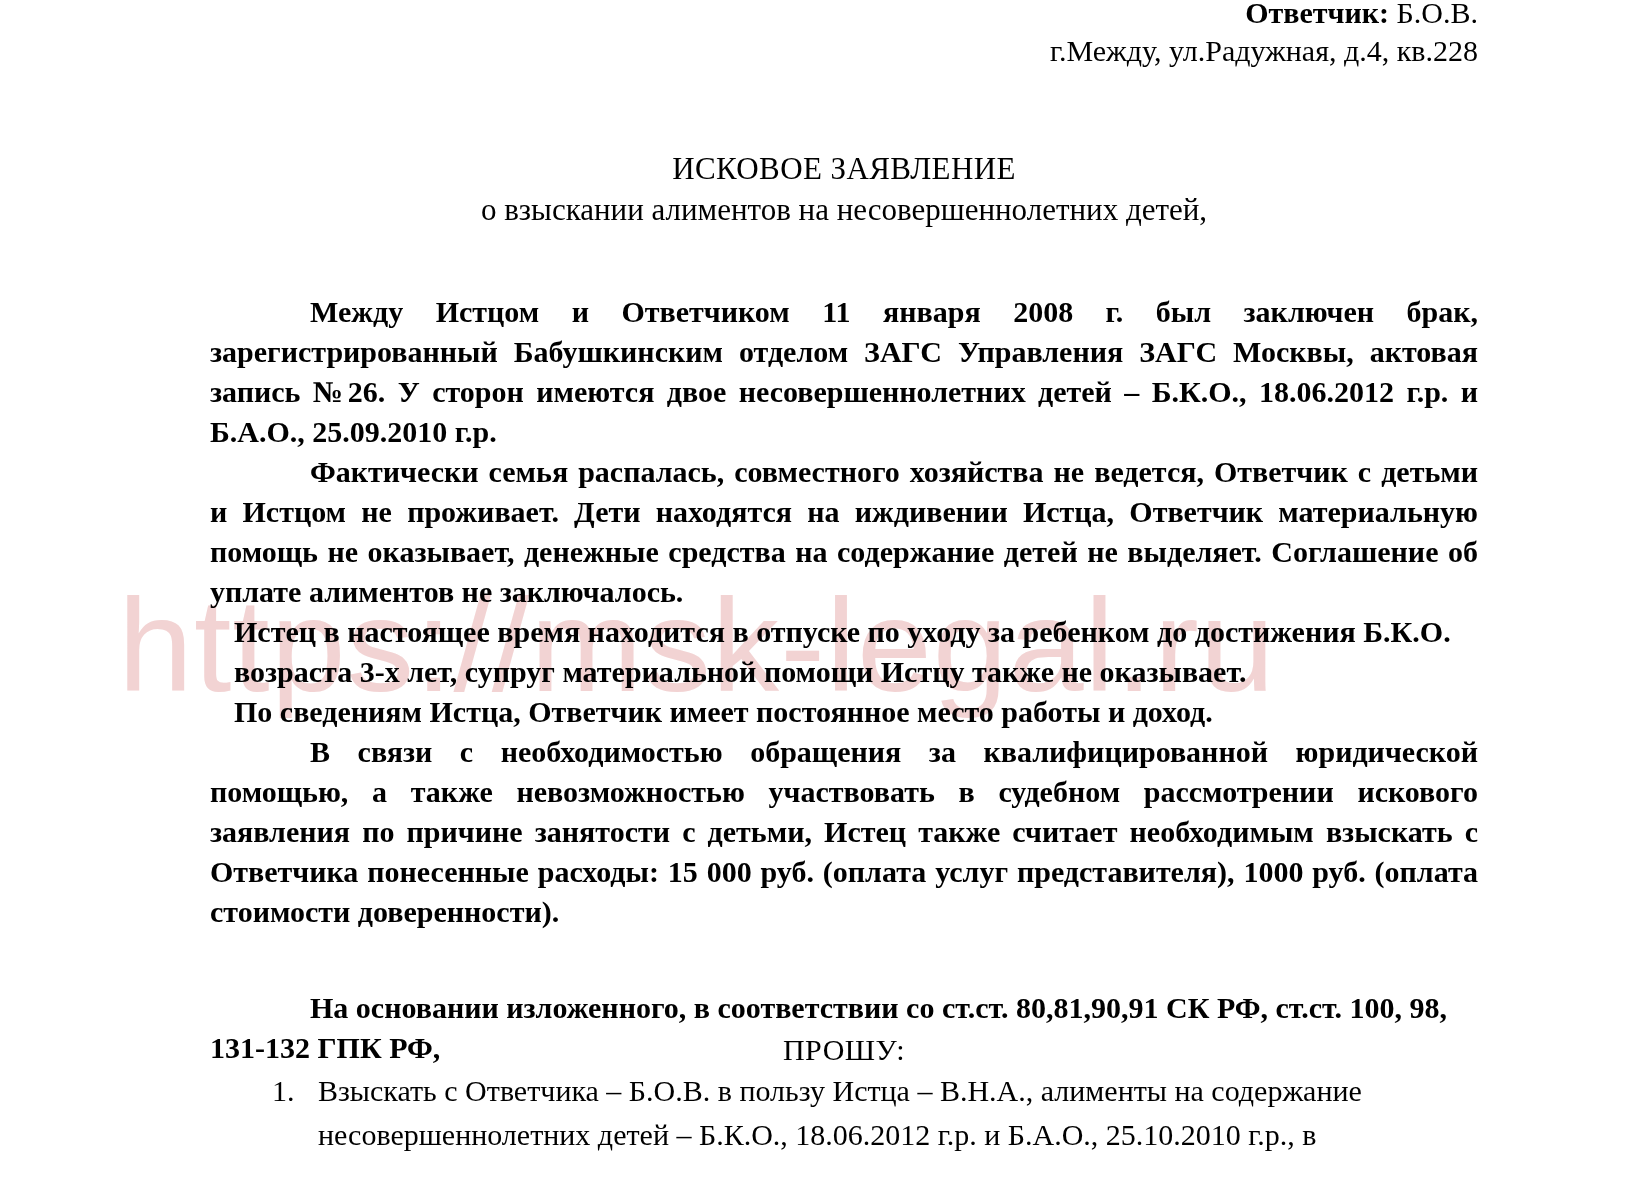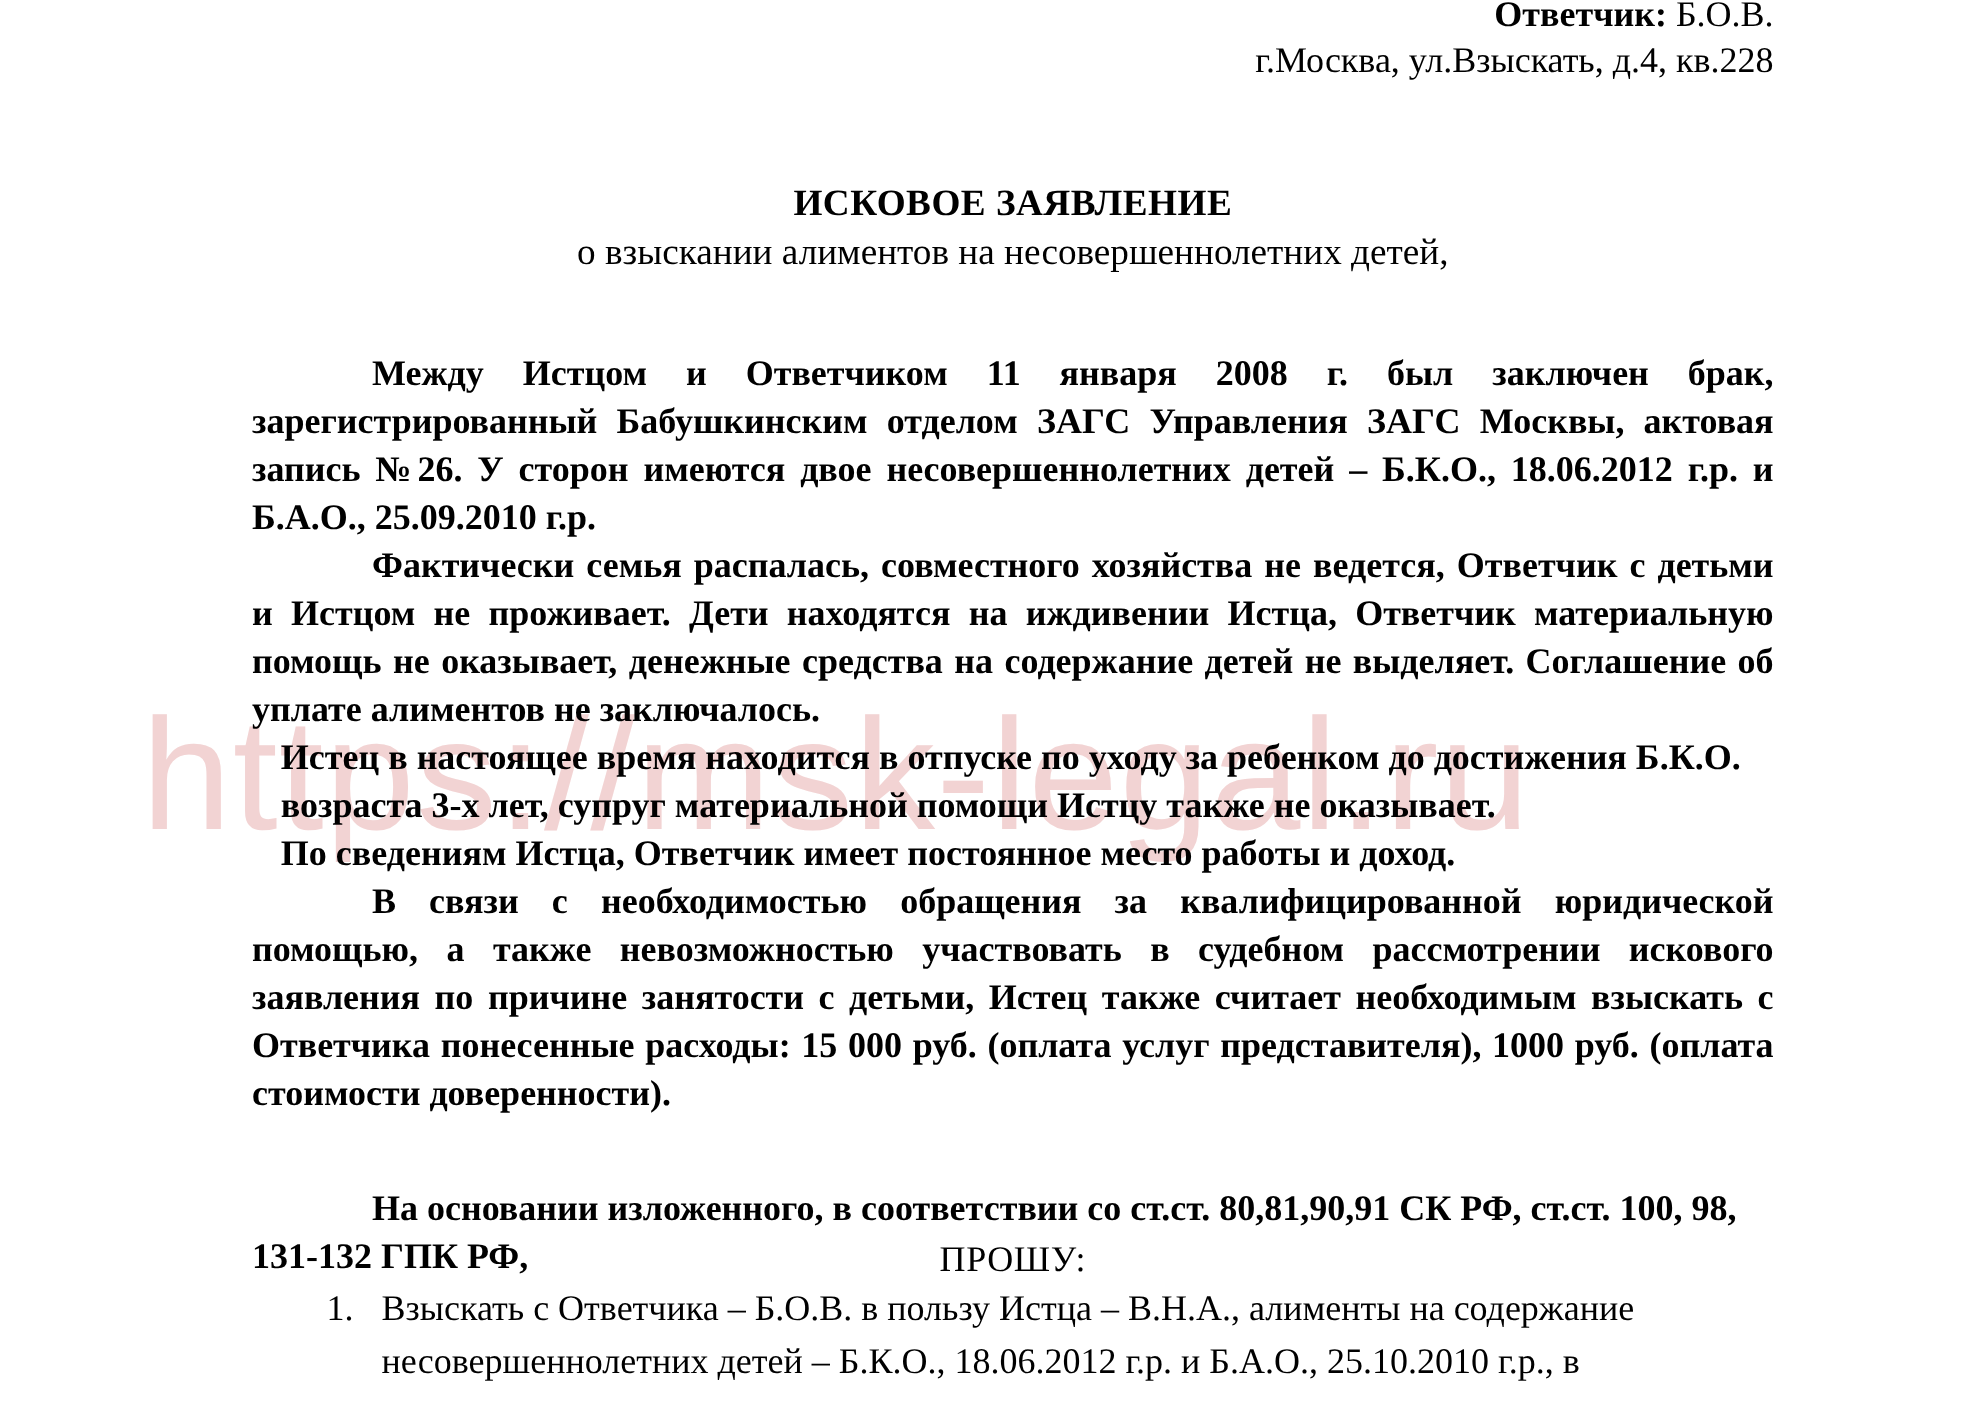--- a/index.html
+++ b/index.html
@@ -68,21 +68,21 @@
   
   .title-block {
     position: absolute;
     left: 210px;
     top: 148px;
     width: 1268px;
     text-align: center;
   }
   .doc-title {
     font-size: 31px;
-    font-weight: bold;
+    font-weight: normal;
     line-height: 42px;
     letter-spacing: 0.4px;
   }
   .doc-subtitle-line {
     display: block;
     font-size: 31px;
     line-height: 40px;
   }
 
   
@@ -158,21 +158,21 @@
 
   <div class="watermark" style="color: rgb(242, 211, 211);">https://msk-legal.ru</div>
 
   <div class="content">
 
     <div class="header-block">
       <span class="header-line">
         <span class="header-label">Ответчик:</span>
         <span>Б.О.В.</span>
       </span>
-      <span class="header-line">г.Москва, ул.Взыскать, д.4, кв.228</span>
+      <span class="header-line">г.Между, ул.Радужная, д.4, кв.228</span>
     </div>
 
     <div class="title-block">
       <div class="doc-title">ИСКОВОЕ ЗАЯВЛЕНИЕ</div>
       <span class="doc-subtitle-line">о взыскании алиментов на несовершеннолетних детей,</span>
     </div>
 
     <div class="body-block">
       <p class="para">Между Истцом и Ответчиком 11 января 2008 г. был заключен брак, зарегистрированный Бабушкинским отделом ЗАГС Управления ЗАГС Москвы, актовая запись №26. У сторон имеются двое несовершеннолетних детей – Б.К.О., 18.06.2012 г.р. и Б.А.О., 25.09.2010 г.р.</p>
       <p class="para">Фактически семья распалась, совместного хозяйства не ведется, Ответчик с детьми и Истцом не проживает. Дети находятся на иждивении Истца, Ответчик материальную помощь не оказывает, денежные средства на содержание детей не выделяет. Соглашение об уплате алиментов не заключалось.</p>

